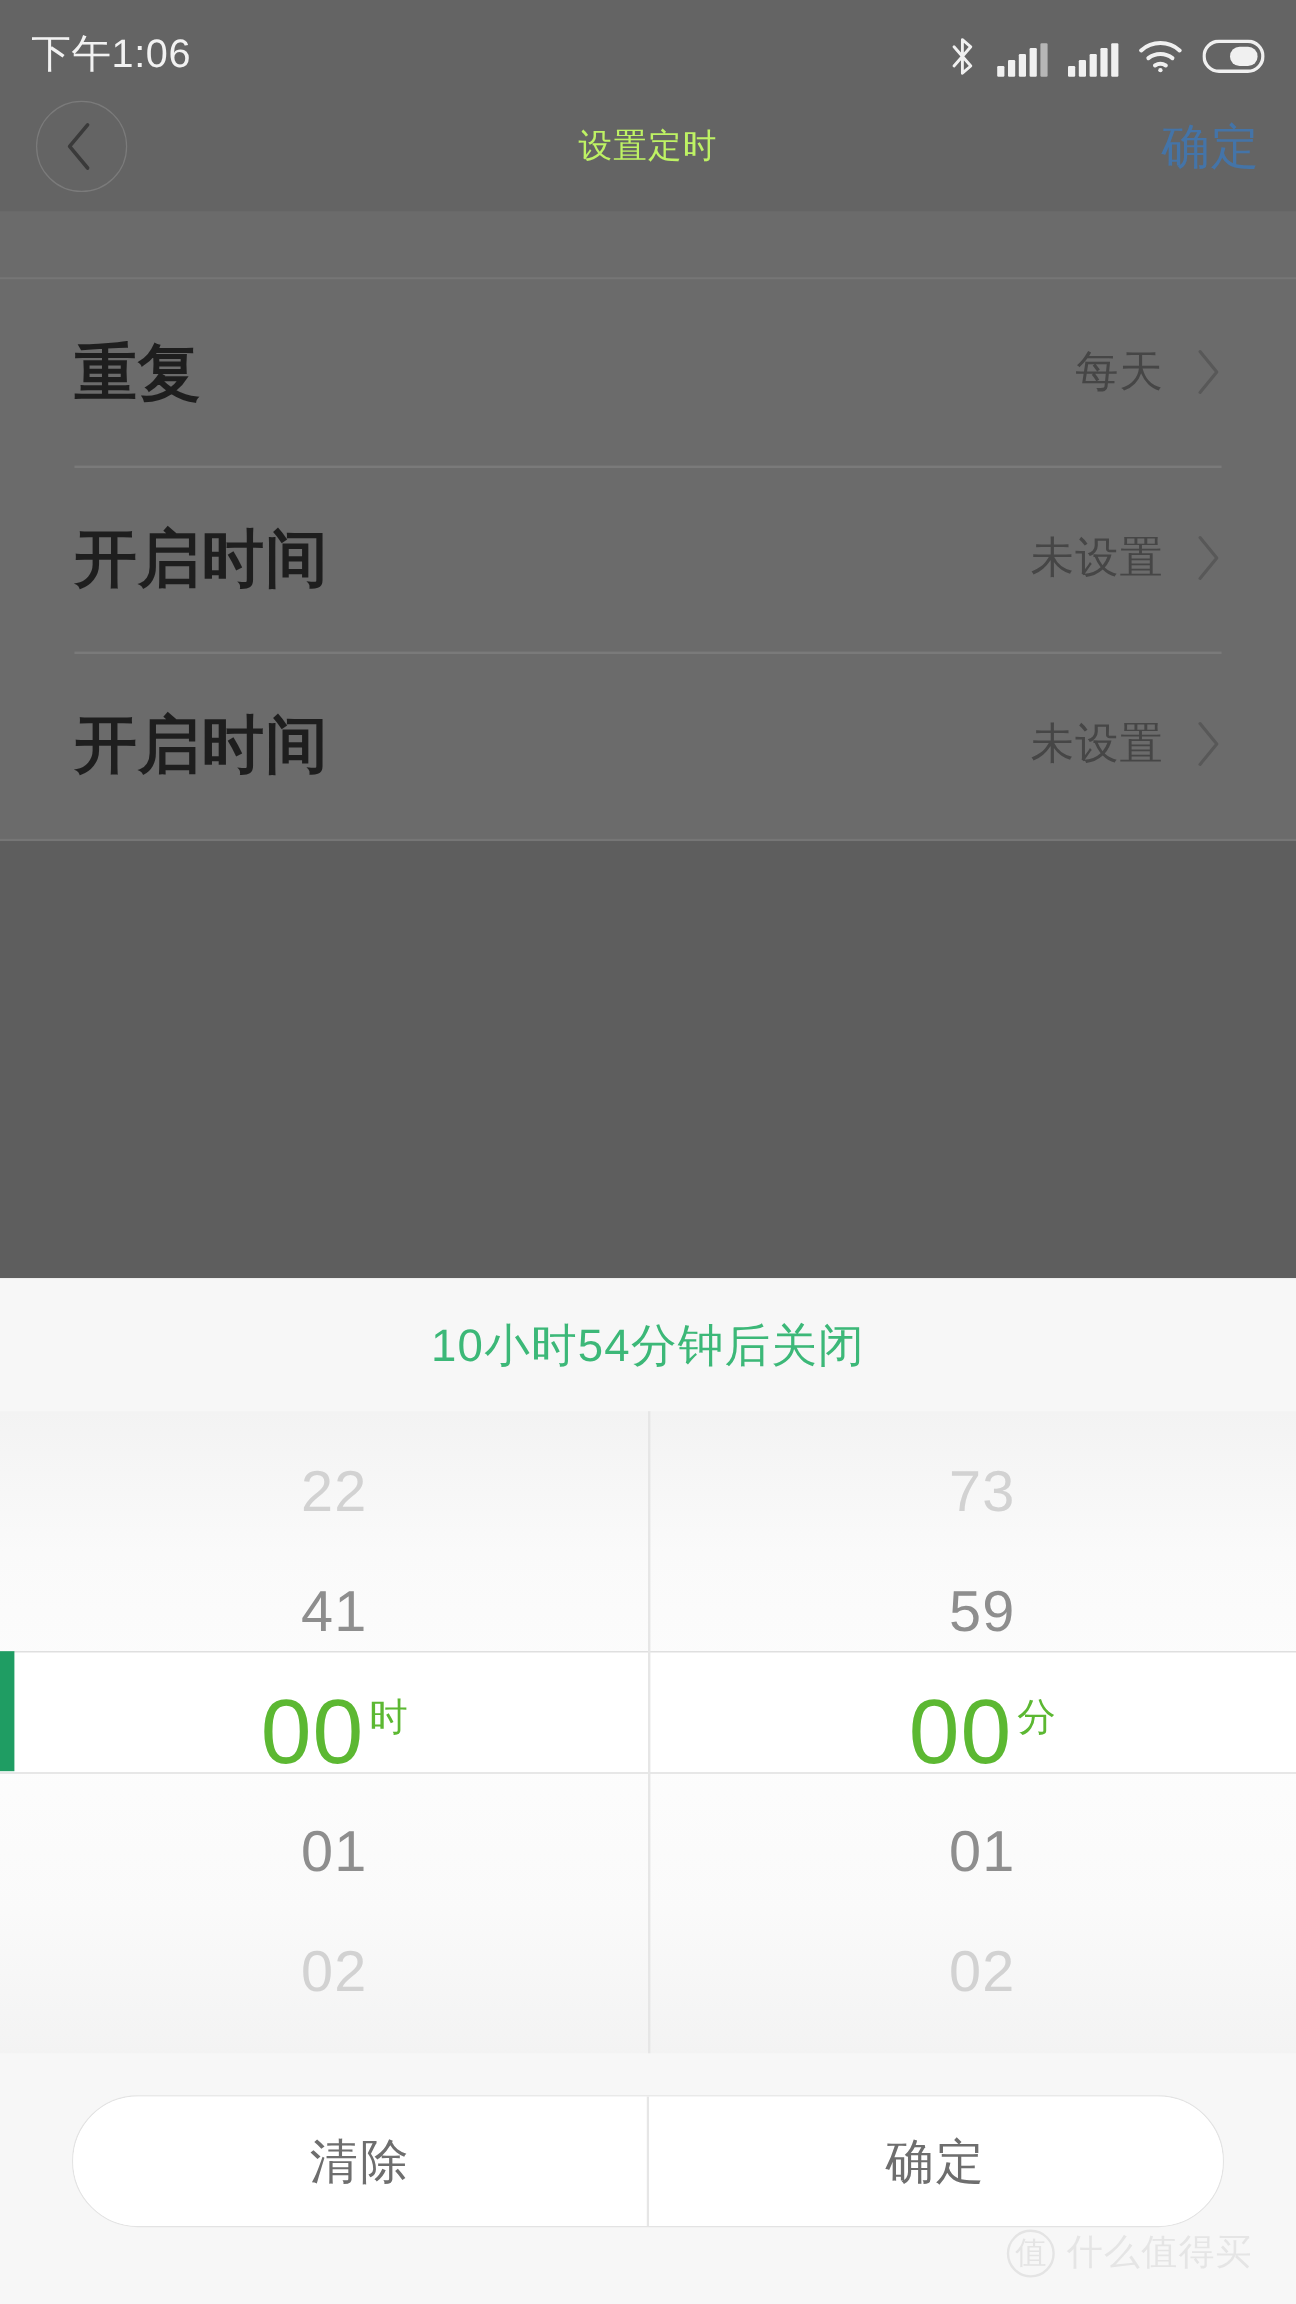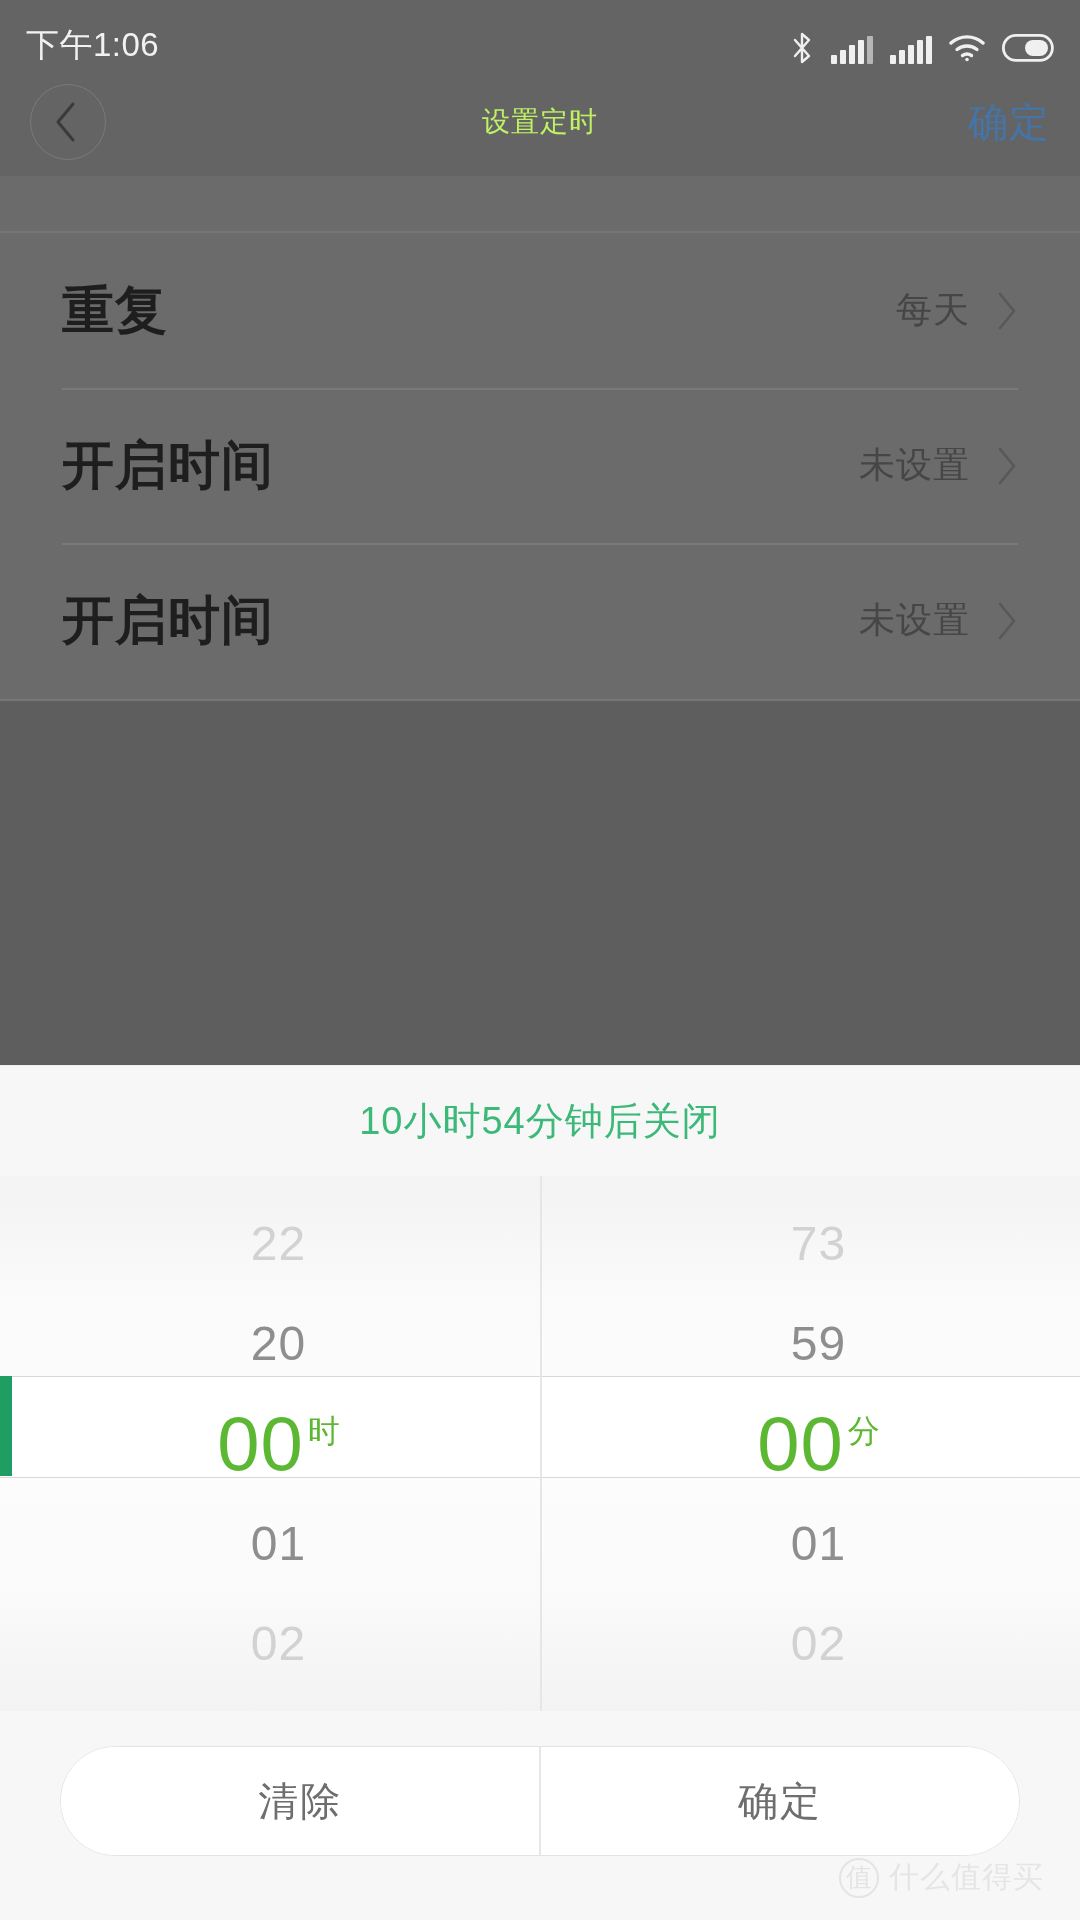--- a/index.html
+++ b/index.html
@@ -280,21 +280,21 @@
 <div id="picker-sheet">
 
   <div id="picker-hint">10小时54分钟后关闭</div>
 
   <div id="wheel-area">
     <div id="selection-marker"></div>
     <div id="wheel-divider"></div>
 
     <div class="wheel">
       <div class="wheel-item faint">22</div>
-      <div class="wheel-item near">20</div>
+      <div class="wheel-item near">41</div>
       <div class="wheel-item selected">
         <span>00</span>
           <span class="unit">时</span>
       </div>
       <div class="wheel-item near">01</div>
       <div class="wheel-item faint">02</div>
     </div>
 
     <div class="wheel">
       <div class="wheel-item faint">73</div>

